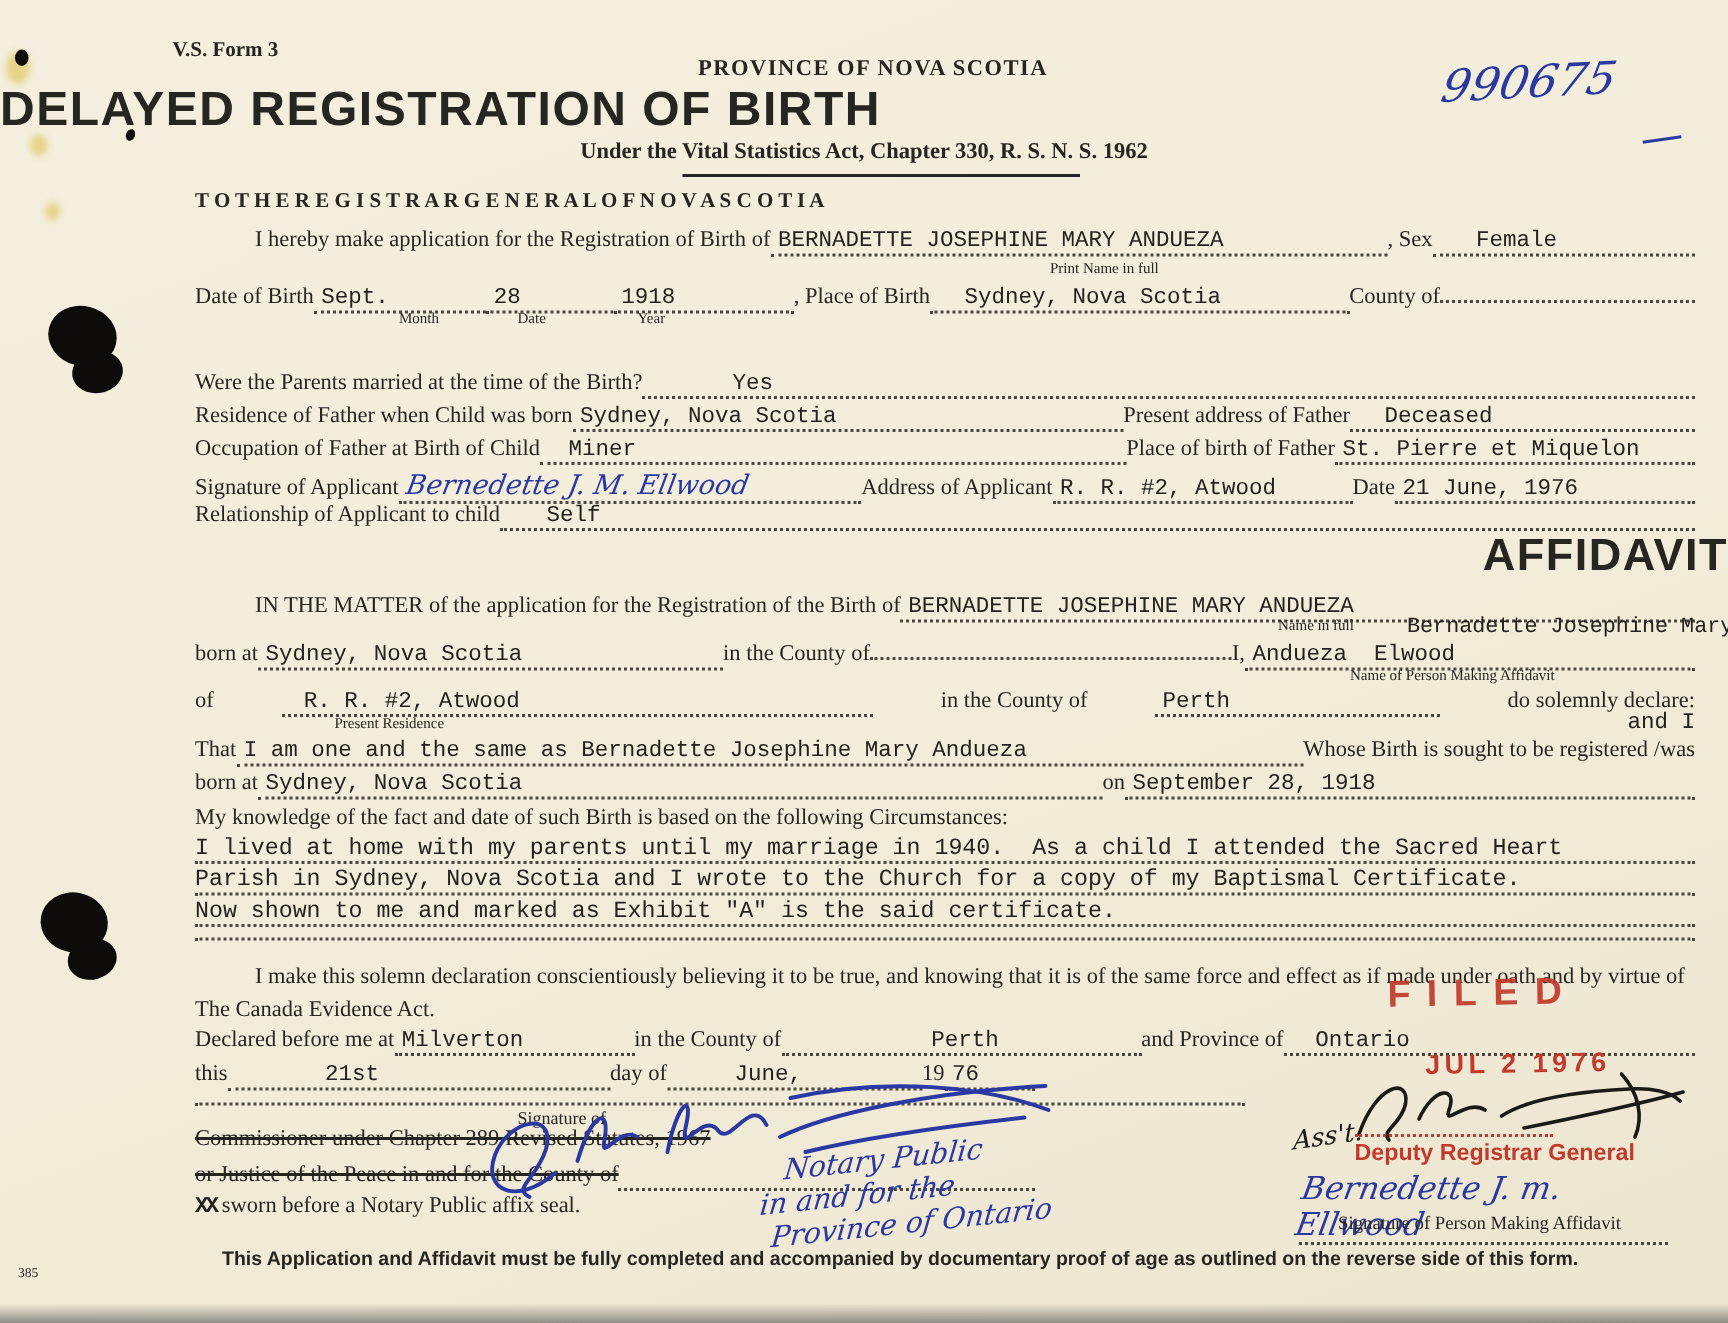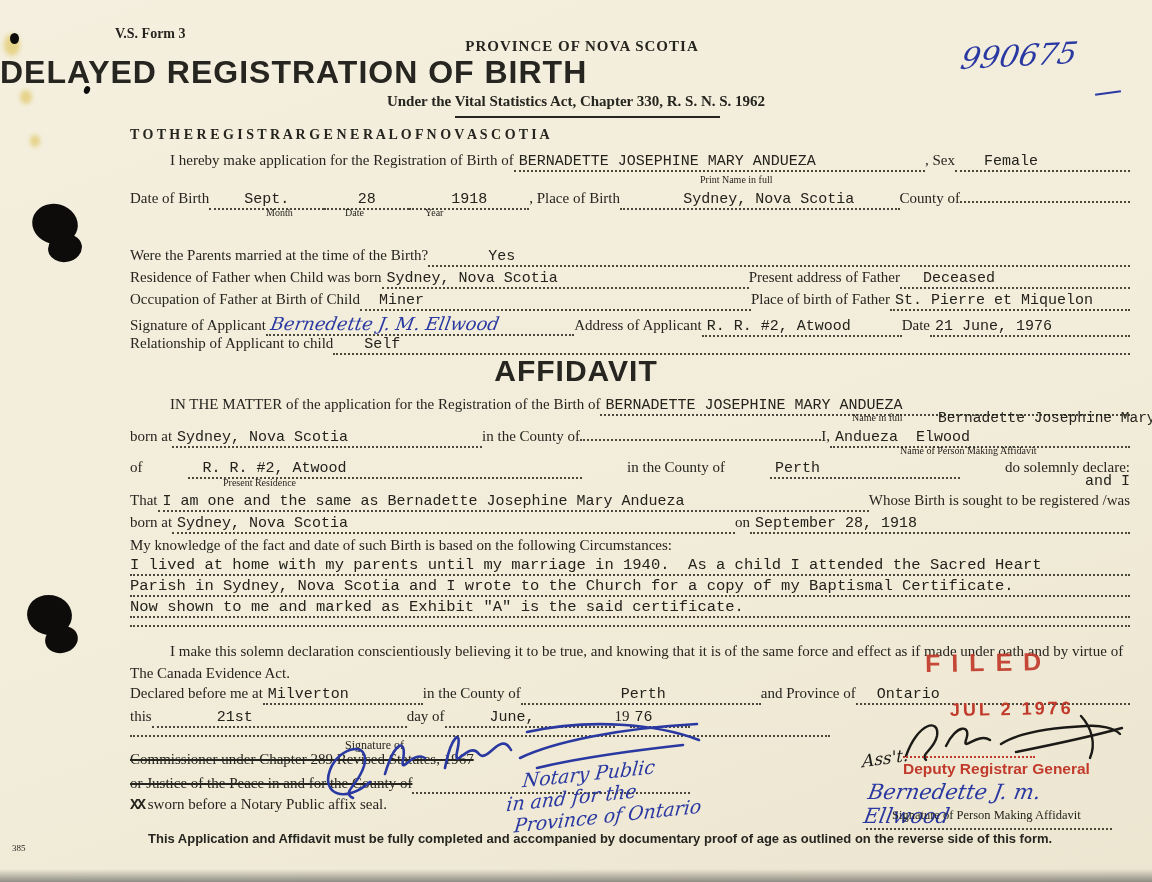--- a/index.html
+++ b/index.html
@@ -51,21 +51,21 @@
   <div class="abs" style="left:130px;top:127px;font-size:14px;font-weight:bold;">T O   T H E   R E G I S T R A R   G E N E R A L   O F   N O V A   S C O T I A</div>
 
   <div class="line" style="top:152px;">
     <span class="lbl" style="margin-left:40px;">I hereby make application for the Registration of Birth of</span>
     <span class="fill grow"><span class="mono">BERNADETTE JOSEPHINE MARY ANDUEZA</span></span>
     <span class="lbl">, Sex</span>
     <span class="fill" style="width:165px;"><span class="mono" style="margin-left:24px;">Female</span></span>
   </div>
   <div class="cap" style="left:700px;top:174px;">Print Name in full</div>
 
-  <div class="line" style="top:190px;text-align:center;">
+  <div class="line" style="top:190px;">
     <span class="lbl">Date of Birth</span>
     <span class="fill" style="width:105px;"><span class="mono">Sept.</span></span>
     <span class="fill" style="width:75px;"><span class="mono">28</span></span>
     <span class="fill" style="width:110px;"><span class="mono">1918</span></span>
     <span class="lbl">, Place of Birth</span>
     <span class="fill grow"><span class="mono" style="margin-left:18px;">Sydney, Nova Scotia</span></span>
     <span class="lbl">County of</span>
     <span class="fill" style="width:160px;"><span class="mono"></span></span>
   </div>
   <div class="cap" style="left:266px;top:207px;">Month</div>
@@ -99,21 +99,21 @@
     <span class="fill" style="width:190px;"><span class="mono">R. R. #2, Atwood</span></span>
     <span class="lbl">Date</span>
     <span class="fill" style="width:190px;"><span class="mono">21 June, 1976</span></span>
   </div>
 
   <div class="line" style="top:335px;">
     <span class="lbl">Relationship of Applicant to child</span>
     <span class="fill grow"><span class="mono" style="margin-left:26px;">Self</span></span>
   </div>
 
-  <div class="abs sans" style="left:0;right:0;top:354px;text-align:center;font-size:30px;font-weight:bold;letter-spacing:1px;">AFFIDAVIT</div>
+  <div class="abs sans" style="left:0;right:0;top:354px;text-align:right;font-size:30px;font-weight:bold;letter-spacing:1px;">AFFIDAVIT</div>
 
   <div class="line" style="top:396px;">
     <span class="lbl" style="margin-left:40px;">IN THE MATTER of the application for the Registration of the Birth of</span>
     <span class="fill grow"><span class="mono">BERNADETTE JOSEPHINE MARY ANDUEZA</span></span>
   </div>
   <div class="cap" style="left:852px;top:412px;">Name in full</div>
   <div class="abs mono" style="left:938px;top:410px;font-size:14.5px;">Bernadette Josephine Mary</div>
 
   <div class="line" style="top:428px;">
     <span class="lbl">born at</span>

